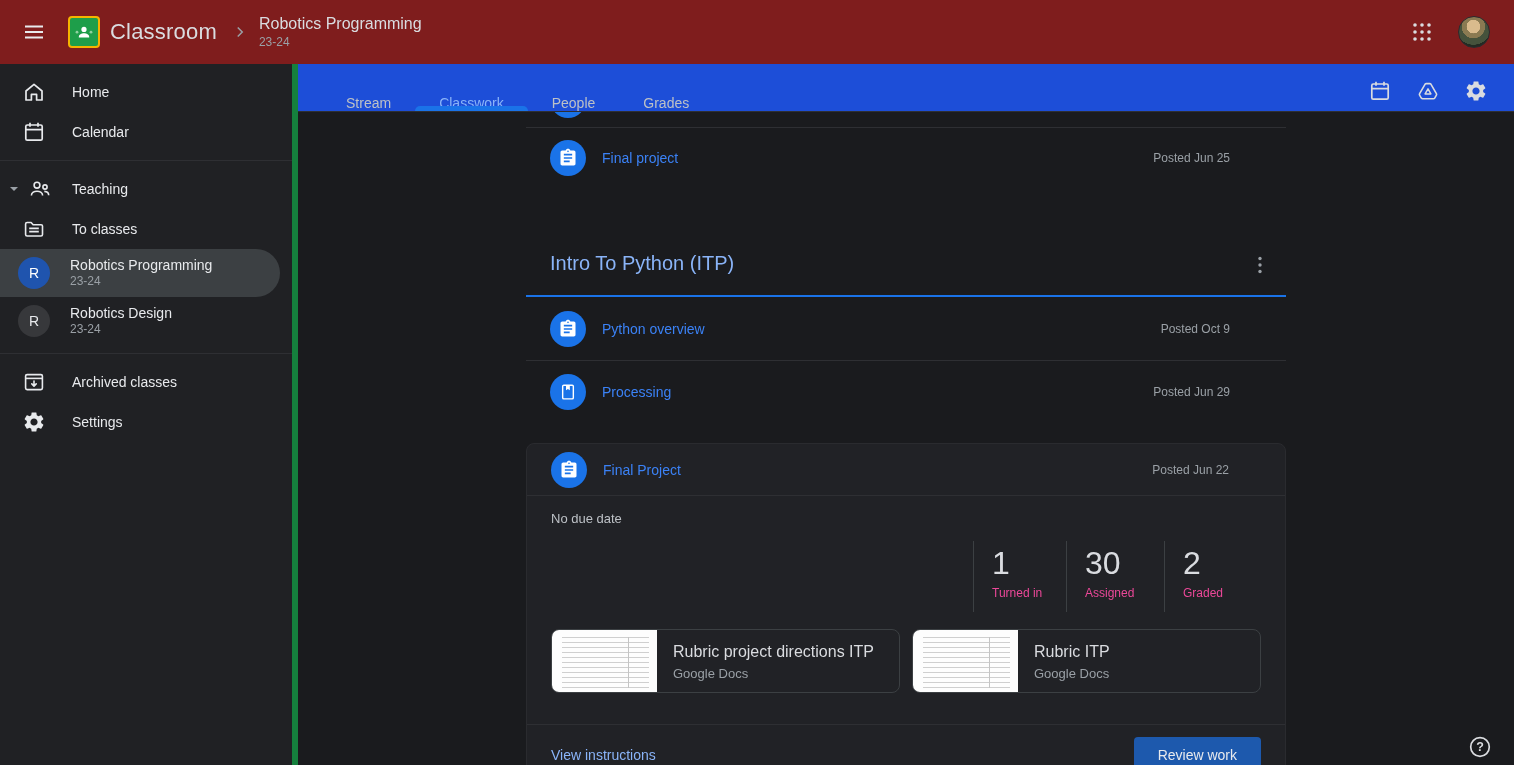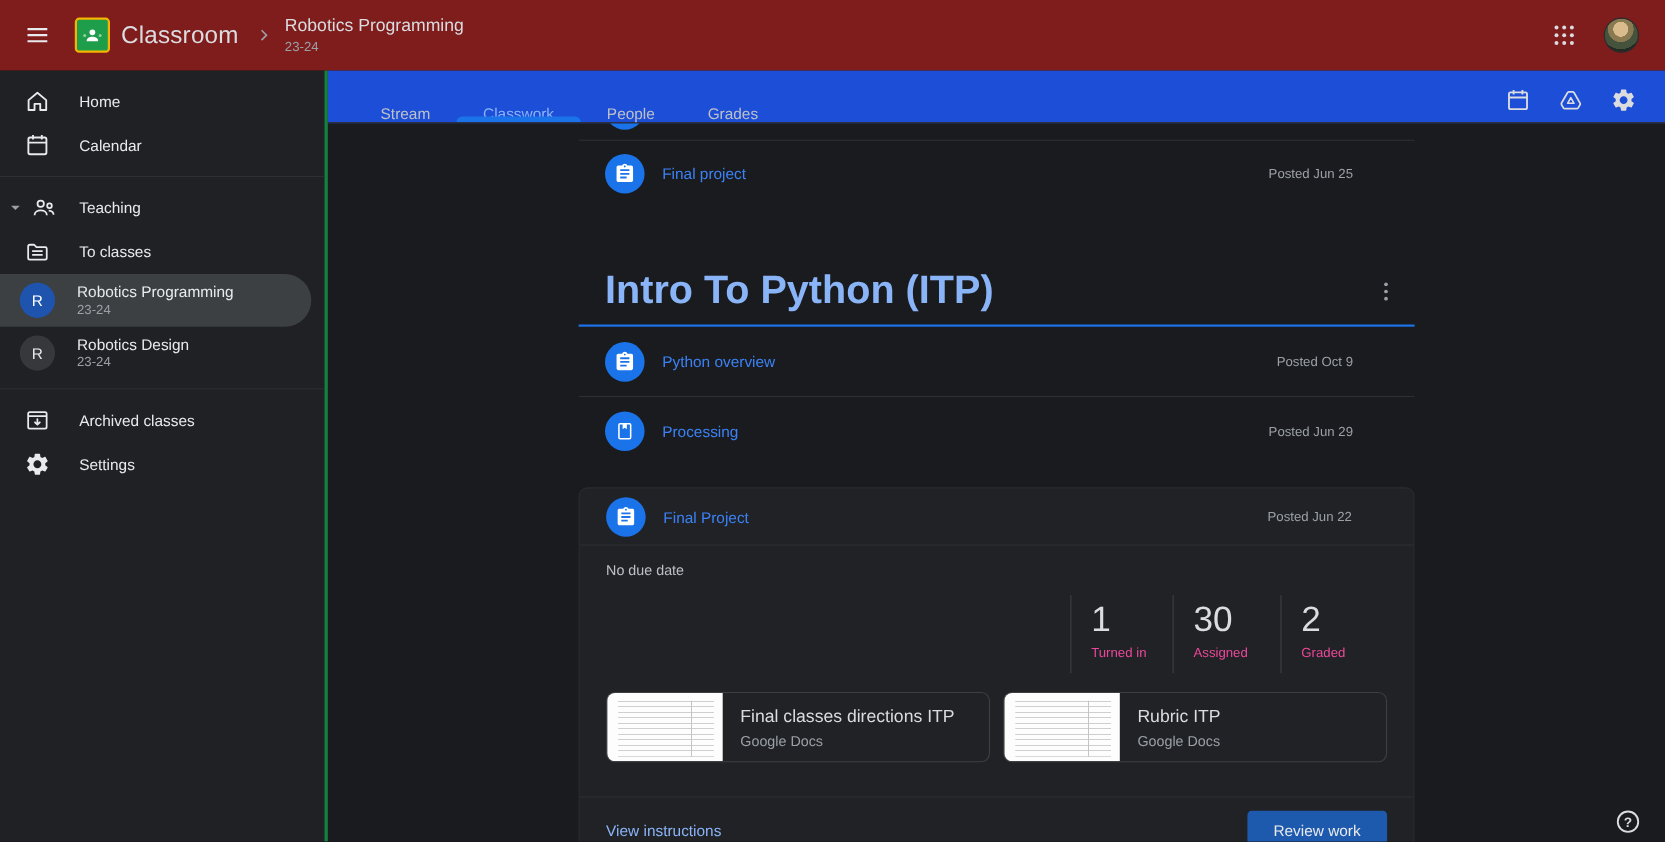--- a/index.html
+++ b/index.html
@@ -24,21 +24,21 @@
   .appbar-right { margin-left:auto; display:flex; align-items:center; gap:16px; padding-right:24px; }
   .icon-btn { width:40px; height:40px; border-radius:50%; display:flex; align-items:center; justify-content:center; cursor:pointer; }
   .avatar {
     width:32px; height:32px; border-radius:50%;
     background: radial-gradient(circle at 48% 32%, #d9bb8d 0 26%, #8a7a52 27% 45%, #45523c 46% 70%, #232a22 71% 100%);
     border:1px solid #2a2b2e;
   }
   
   .sidebar {
     position:absolute; top:64px; left:0; width:298px; height:701px;
-    background:#202124; border-right:3px solid #15803d; padding-top:8px; z-index:4;
+    background:#202124; border-right:6px solid #15803d; padding-top:8px; z-index:4;
   }
   .nav-item {
     height:40px; display:flex; align-items:center; padding-left:22px;
     border-radius:0 20px 20px 0; margin-right:12px; cursor:pointer;
   }
   .nav-item .lbl { margin-left:26px; font-size:14px; font-weight:500; color:#e8eaed; }
   .nav-item.has-caret { padding-left:6px; }
   .nav-item.has-caret .caret { width:16px; display:flex; justify-content:center; }
   .nav-item.has-caret .ic { margin-left:6px; }
   .nav-item.has-caret .lbl { margin-left:20px; }
@@ -68,21 +68,21 @@
   
   .column { width:760px; margin:0 auto; position:relative; }
   .sliver { height:16px; overflow:hidden; position:relative; border-bottom:1px solid #2e2f33; }
   .sliver .part-circle { position:absolute; left:24px; top:-30px; width:36px; height:36px; border-radius:50%; background:#1a73e8; }
   .work-row { height:60px; display:flex; align-items:center; padding:0 56px 0 24px; cursor:pointer; }
   .work-row.bordered { border-bottom:1px solid #2e2f33; height:64px; }
   .task-circle { width:36px; height:36px; border-radius:50%; background:#1a73e8; flex:none; display:flex; align-items:center; justify-content:center; }
   .row-title { margin-left:16px; font-size:14px; font-weight:500; color:#3b82f6; }
   .row-posted { margin-left:auto; font-size:12px; color:#9aa0a6; }
   .topic-head { margin-top:45px; padding:12px 8px 0 24px; display:flex; align-items:flex-start; }
-  .topic-title { font-size:36px; color:#8ab4f8; font-weight:700; line-height:36px; }
+  .topic-title { font-size:20px; color:#8ab4f8; font-weight:400; line-height:36px; }
   .topic-more { margin-left:auto; margin-top:2px; }
   .topic-underline { border-bottom:2px solid #1a73e8; margin-top:12px; }
   
   .expand-card {
     margin-top:20px; background:#212226; border:1px solid #2a2b2f; border-radius:8px;
     height:430px; overflow:hidden;
   }
   .card-head { height:52px; display:flex; align-items:center; padding:0 56px 0 24px; border-bottom:1px solid #2e2f33; cursor:pointer; }
   .due-line { margin:15px 0 0 24px; font-size:13px; color:#bdc1c6; }
   .stats-row { display:flex; justify-content:flex-end; margin-top:15px; padding-right:24px; }
@@ -347,21 +347,21 @@
         <div class="stat-cell c3">
           <div class="stat-num">2</div>
           <div class="stat-lbl">Graded</div>
         </div>
       </div>
 
       <div class="attach-row">
         <div class="attach-card">
           <div class="attach-thumb"></div>
           <div class="attach-meta">
-            <div class="attach-title">Final classes directions ITP</div>
+            <div class="attach-title">Rubric project directions ITP</div>
             <div class="attach-type">Google Docs</div>
           </div>
         </div>
         <div class="attach-card">
           <div class="attach-thumb"></div>
           <div class="attach-meta">
             <div class="attach-title">Rubric ITP</div>
             <div class="attach-type">Google Docs</div>
           </div>
         </div>

